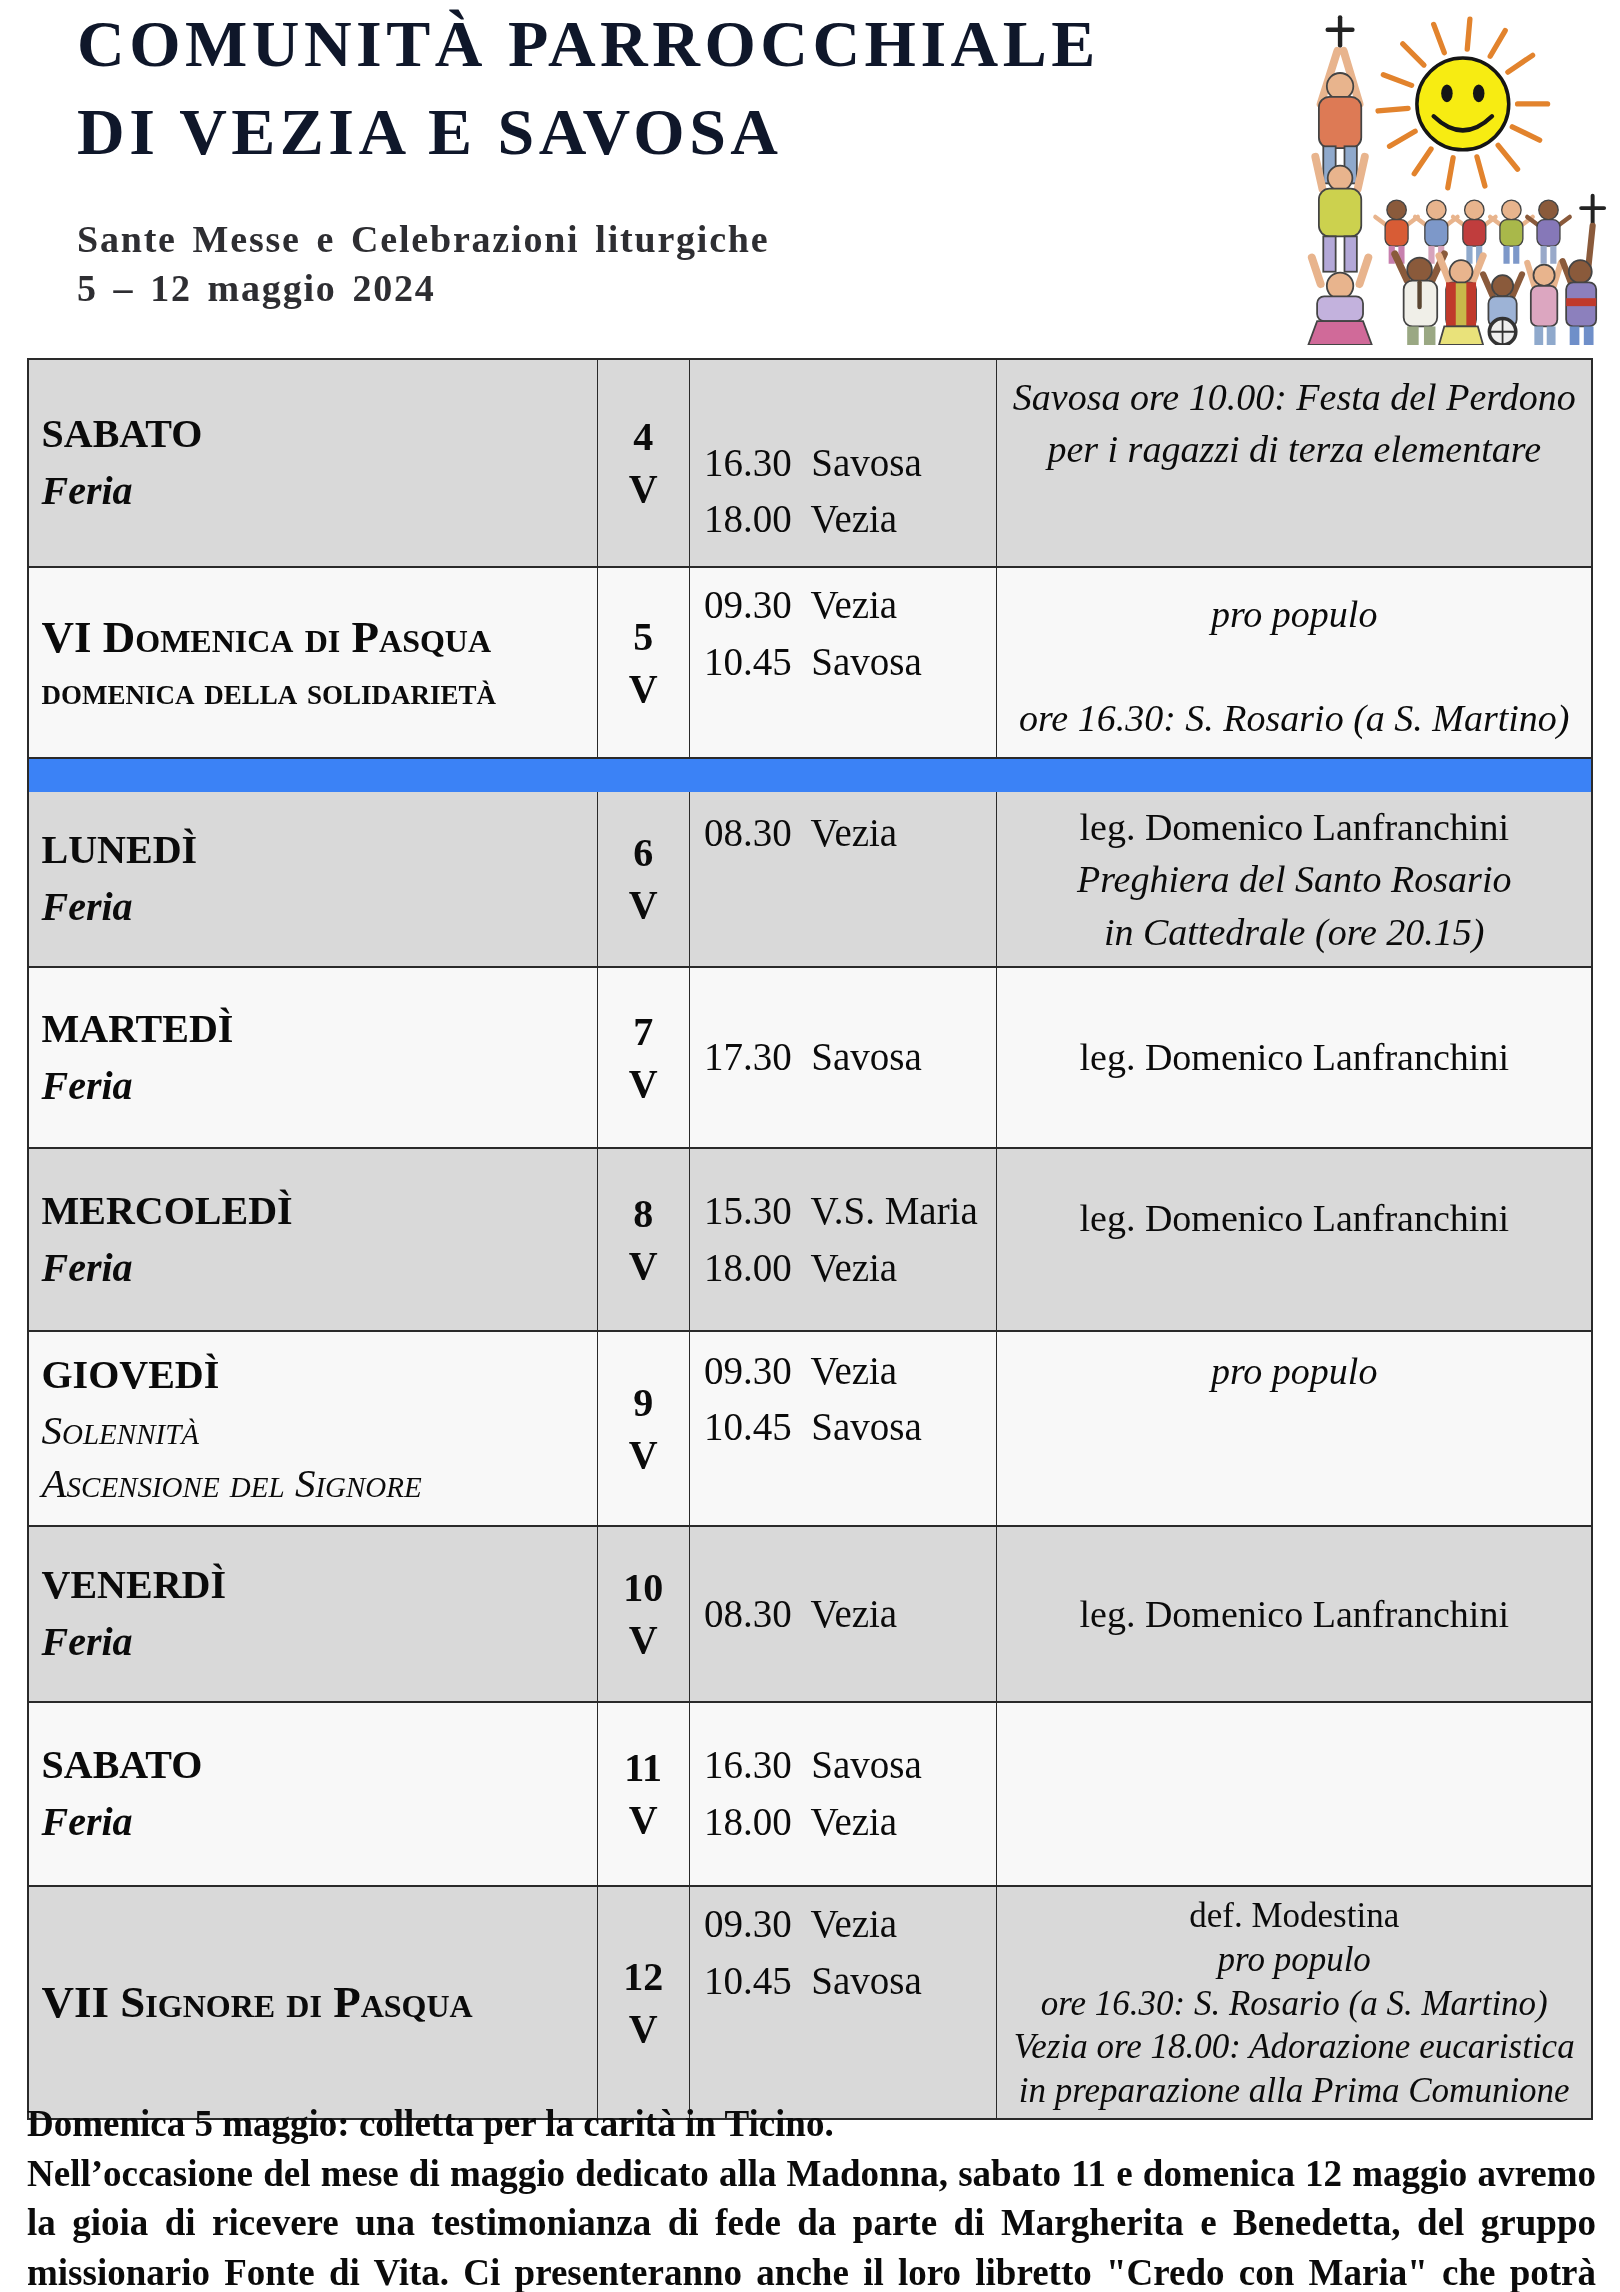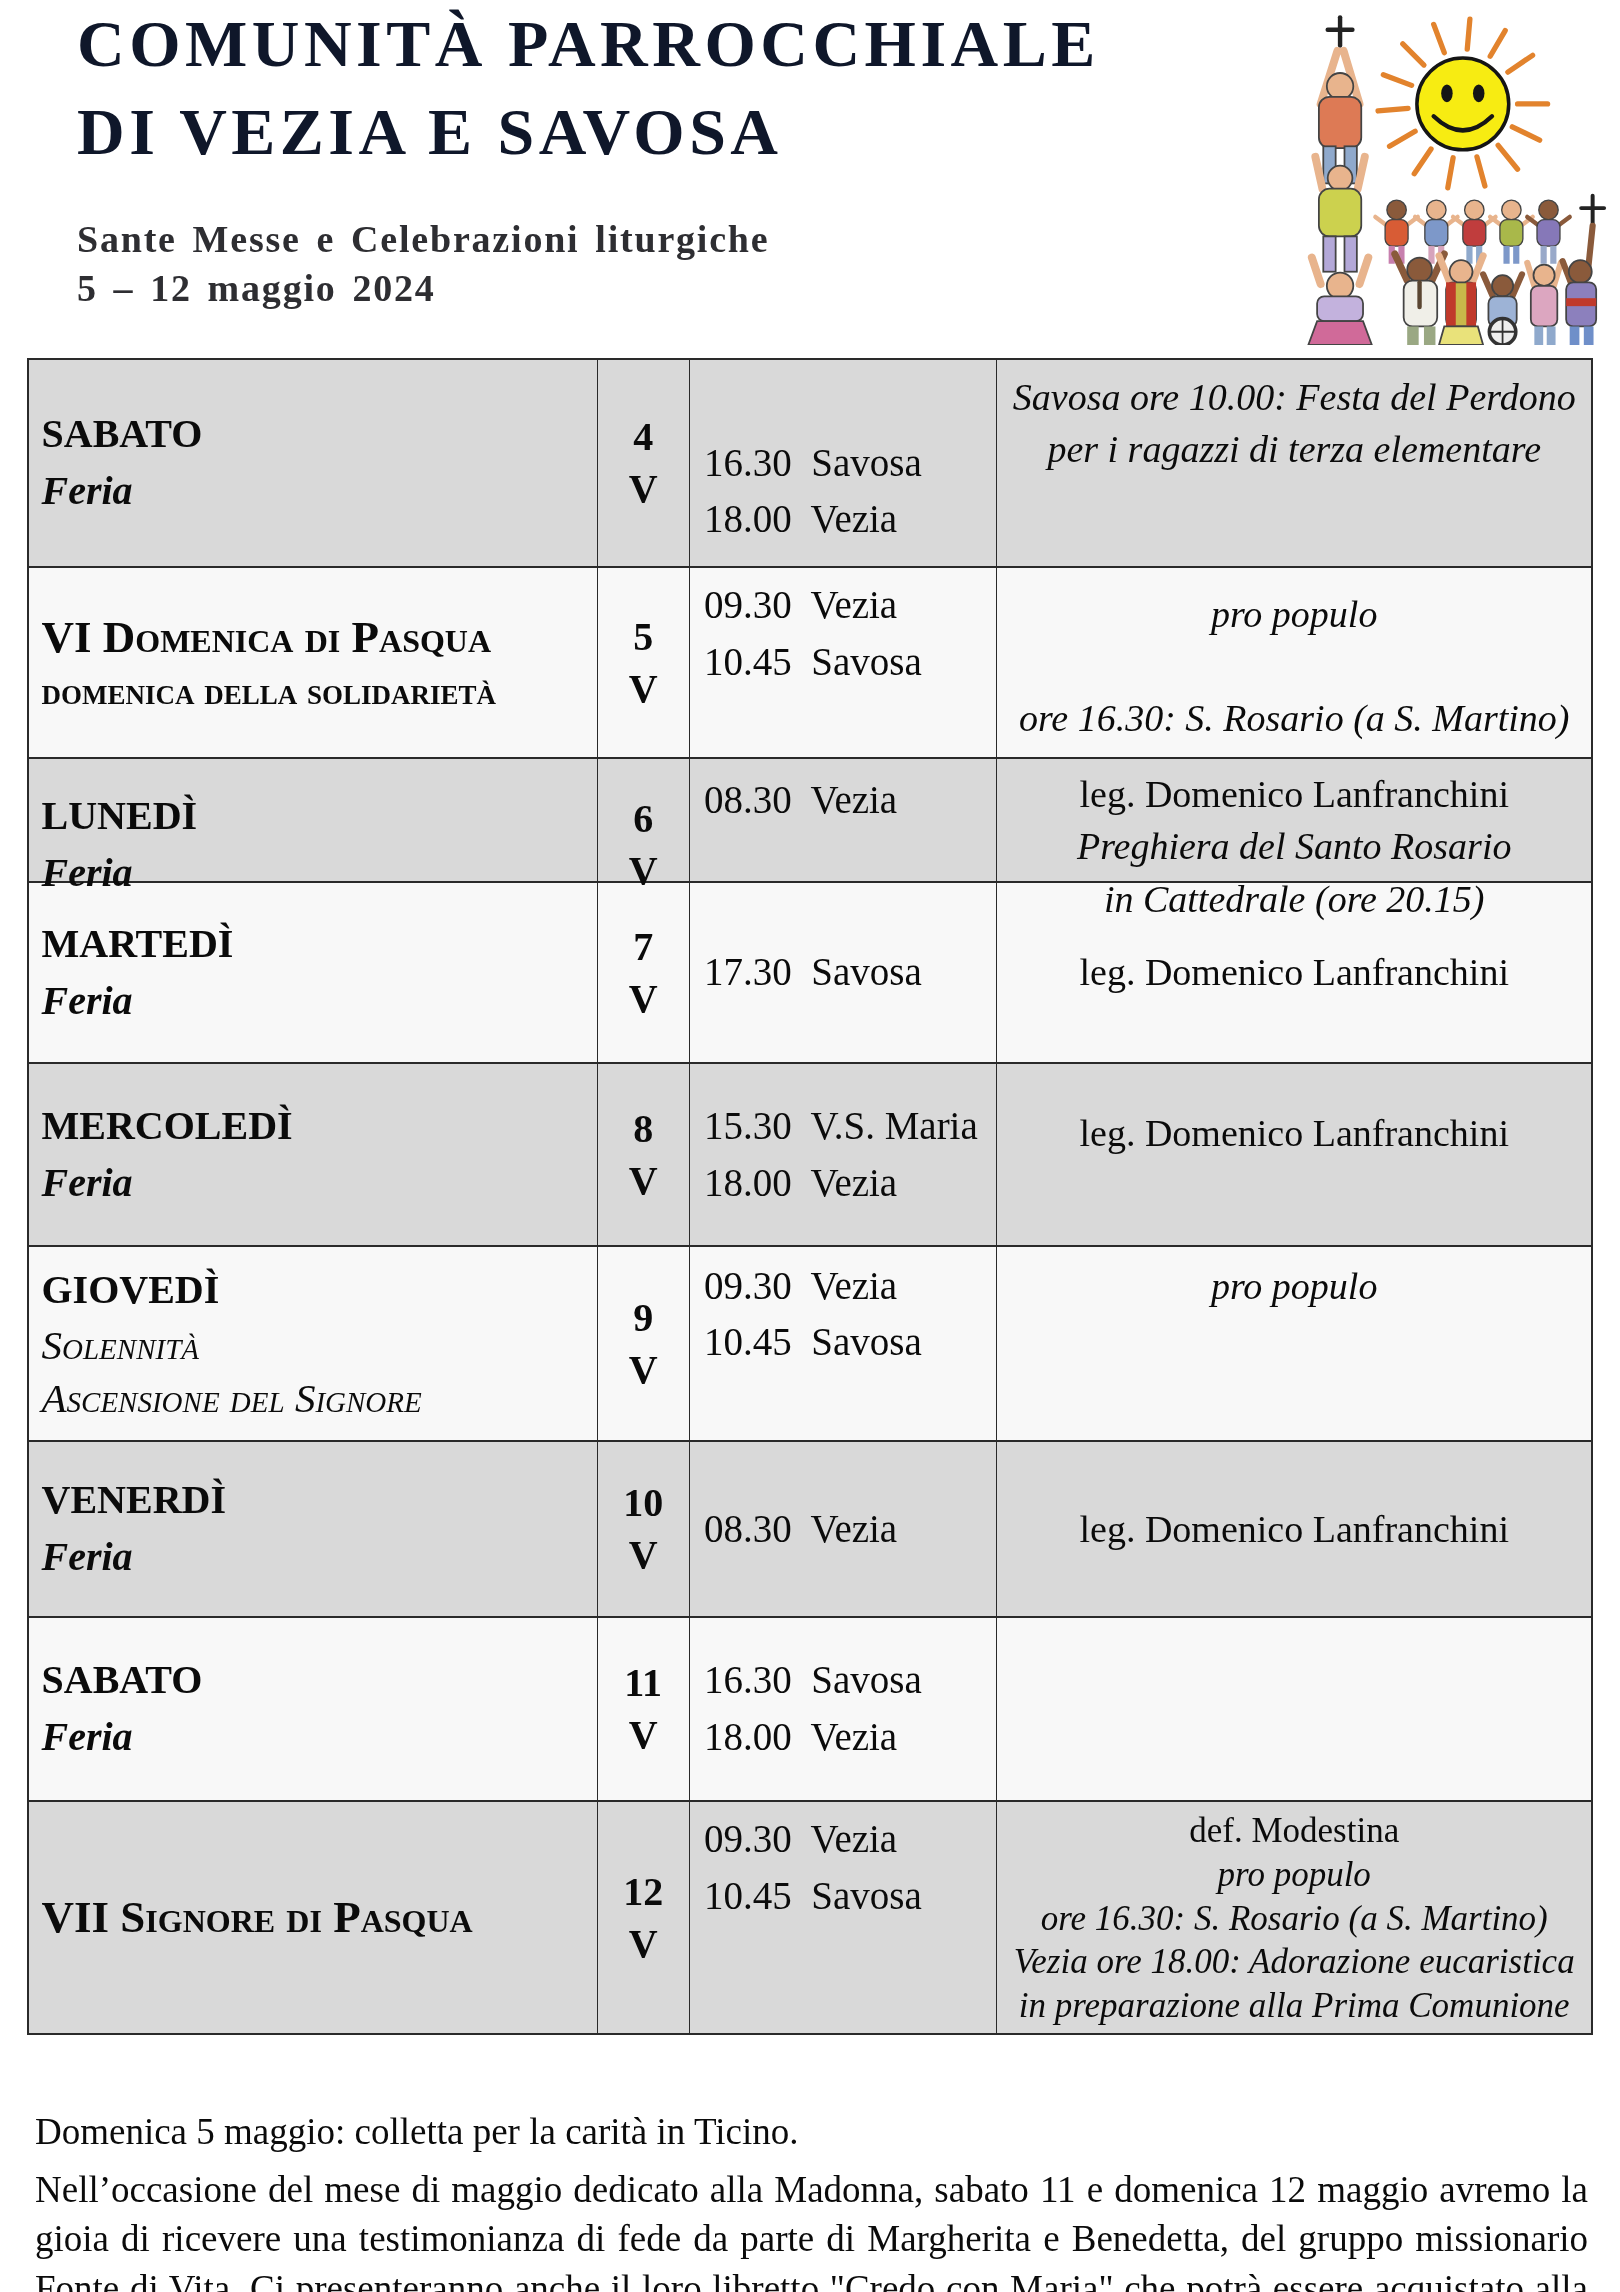--- a/index.html
+++ b/index.html
@@ -51,42 +51,42 @@
 
   .c-num{align-items:center;text-align:center;font-weight:bold;font-size:40px;line-height:1.3;}
 
   .c-times{padding-left:14.3px;}
   .time-line{font-size:39px;line-height:1.45;white-space:pre;}
 
   .c-notes{text-align:center;padding:5.4px 9px;}
   .note-line{font-size:38px;line-height:1.38;}
 
   
-  .row1{height:208px;} .row2{height:191px;} .row3{height:124px;}
+  .row1{height:208px;} .row2{height:191px;} .row3{height:176px;margin-top:33px;}
   .row4{height:181px;} .row5{height:183px;} .row6{height:195px;}
   .row7{height:176px;} .row8{height:184px;} .row9{height:231px;}
 
   
   .row1 .c-times{justify-content:flex-end;padding-bottom:18px;}
   .row1 .c-notes{justify-content:flex-start;padding-top:10.7px;}
   .row2 .c-times{justify-content:flex-start;padding-top:9px;}
   .row2 .c-notes{justify-content:space-between;padding-top:19.7px;padding-bottom:12.5px;}
   .row3 .c-times{justify-content:flex-start;padding-top:12.5px;}
   .row3 .c-notes{justify-content:flex-start;padding-top:9px;}
   .row5 .c-notes{justify-content:flex-start;padding-top:43px;}
   .row6 .c-times{justify-content:flex-start;padding-top:10.7px;}
   .row6 .c-notes{justify-content:flex-start;padding-top:12.5px;}
   .row9 .c-times{justify-content:flex-start;padding-top:9px;}
   .row9 .c-notes{justify-content:flex-start;padding-top:7.2px;}
   .row9 .note-line{font-size:35px;line-height:1.25;}
 
   
   .footer{position:absolute;left:27px;top:2099px;width:1569px;}
   .footer p{
-    margin:8px;font-weight:normal;font-size:37px;line-height:1.34;
+    margin:0;font-weight:bold;font-size:37px;line-height:1.34;
     text-align:justify;
   }
 </style>
 </head>
 <body>
 
 <div class="header">
   <div class="title">
     <div>COMUNITÀ PARROCCHIALE</div>
     <div>DI VEZIA E SAVOSA</div>

